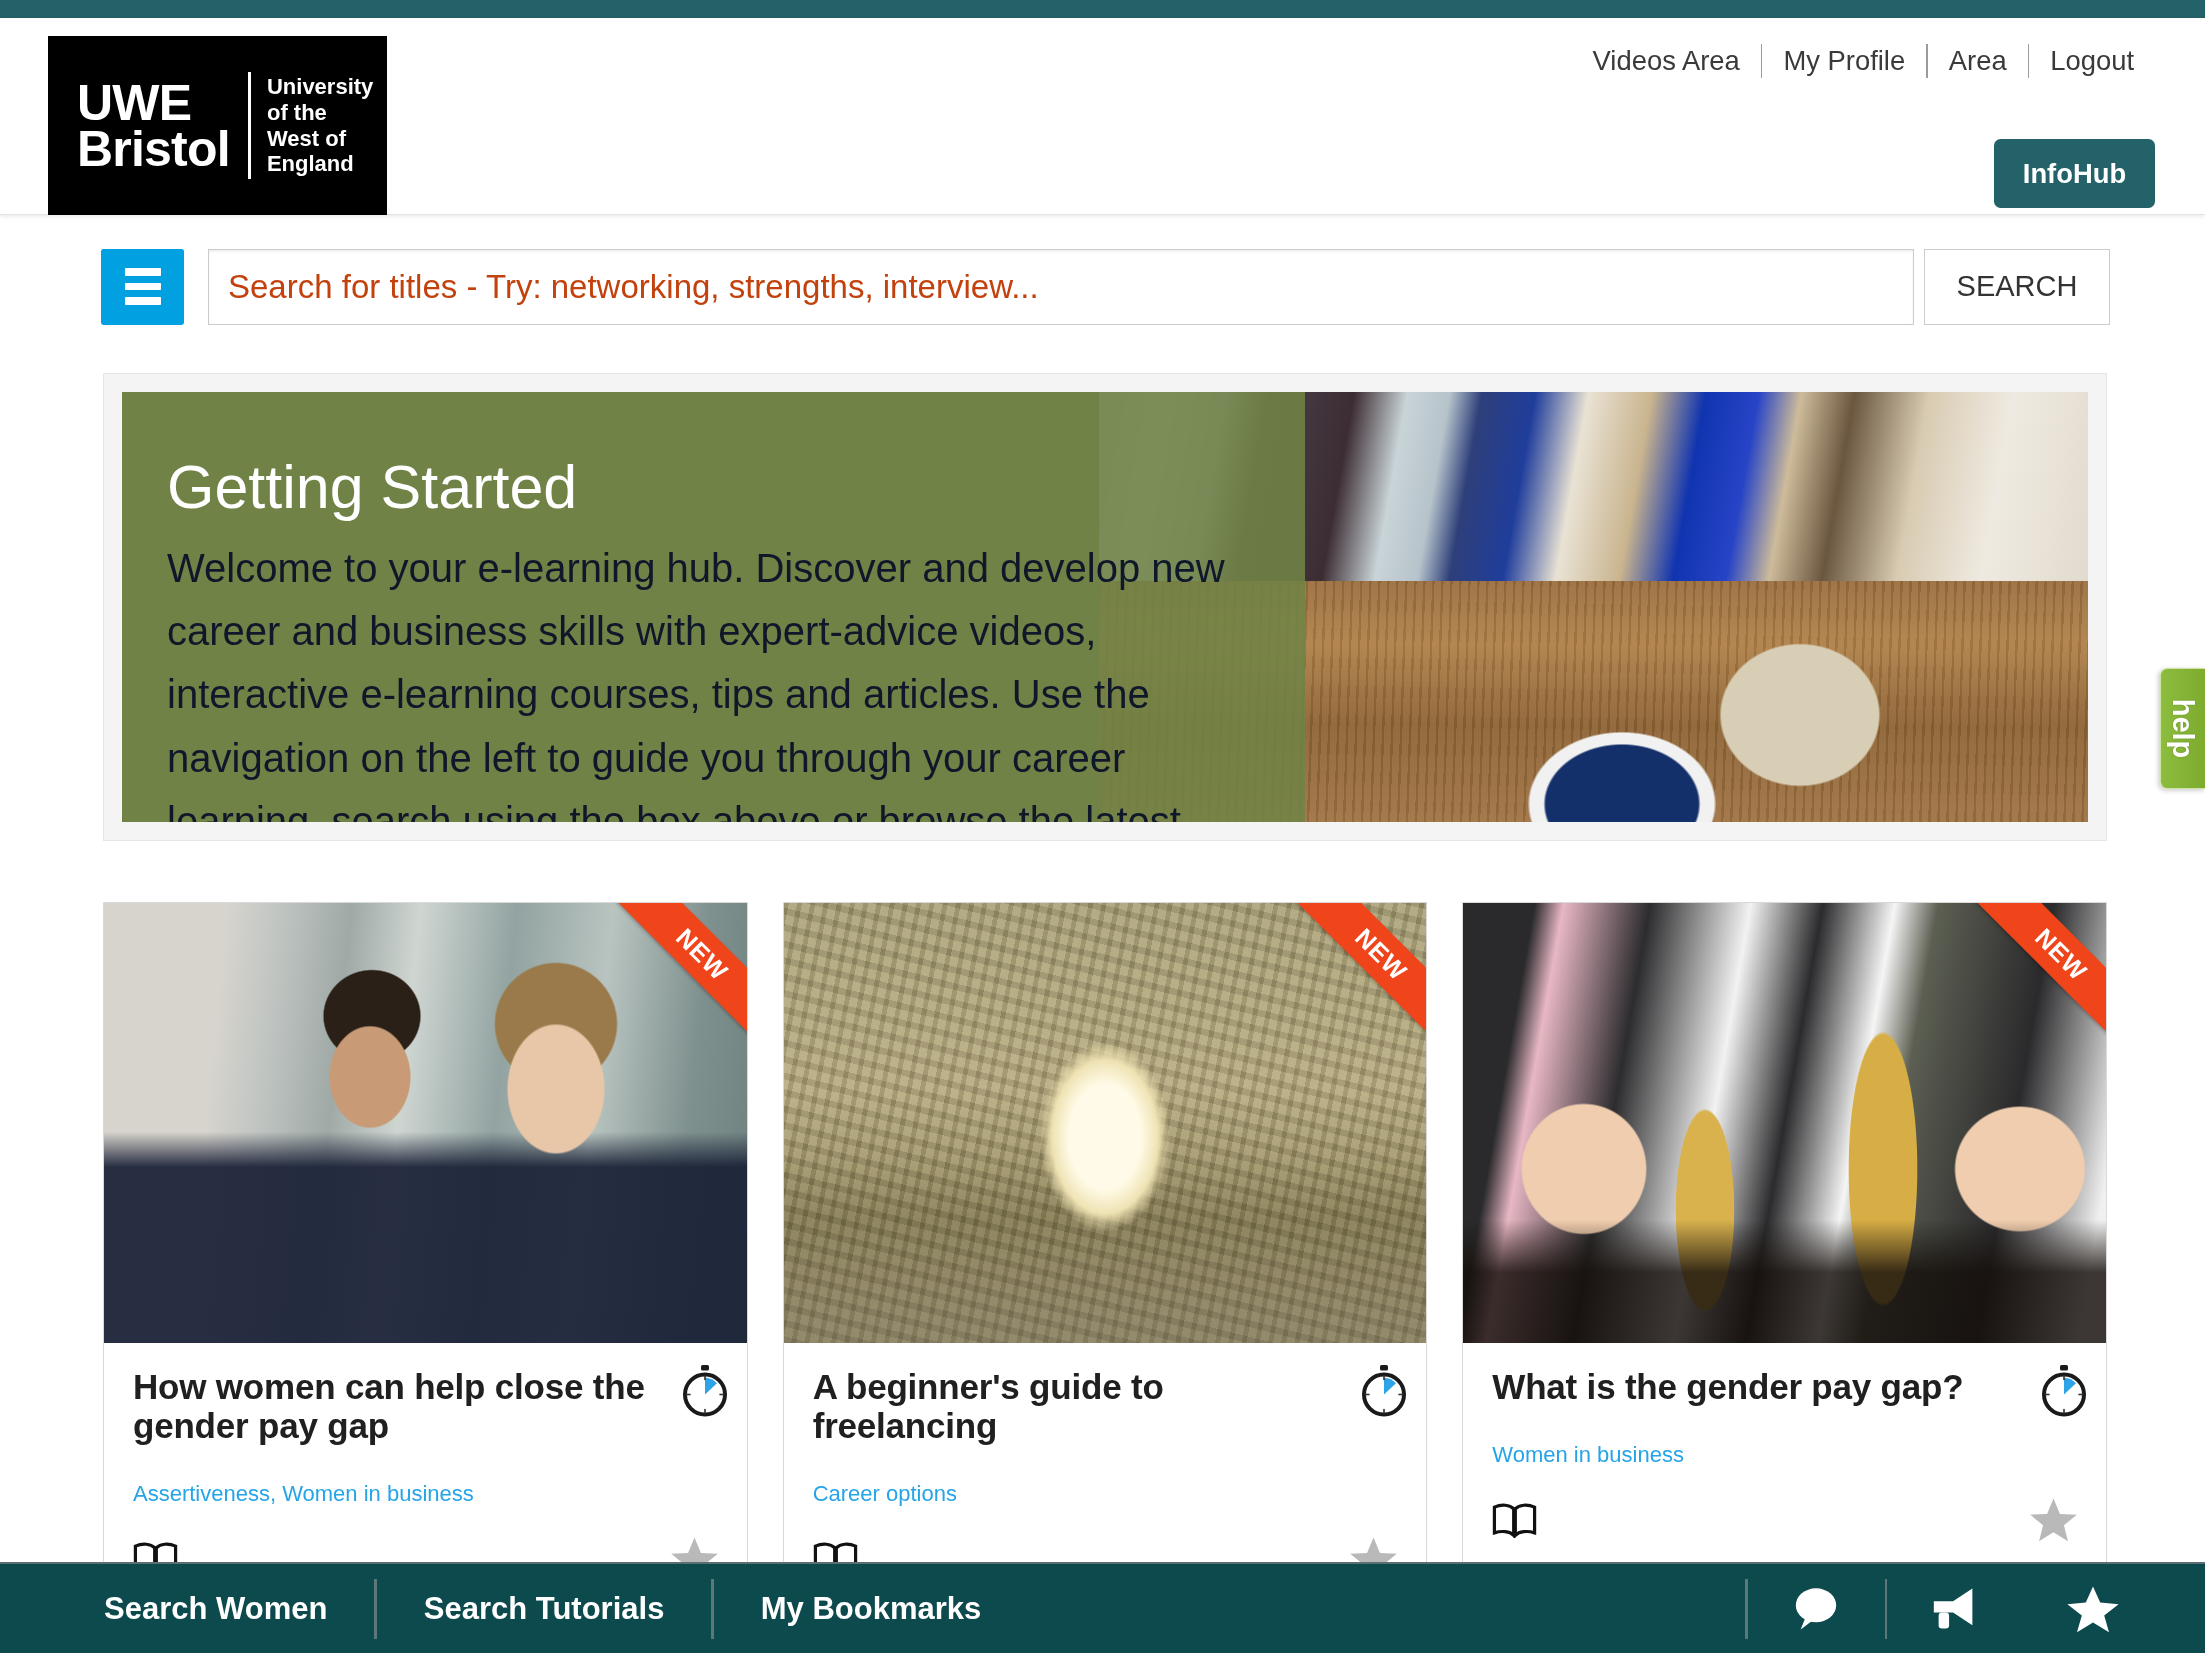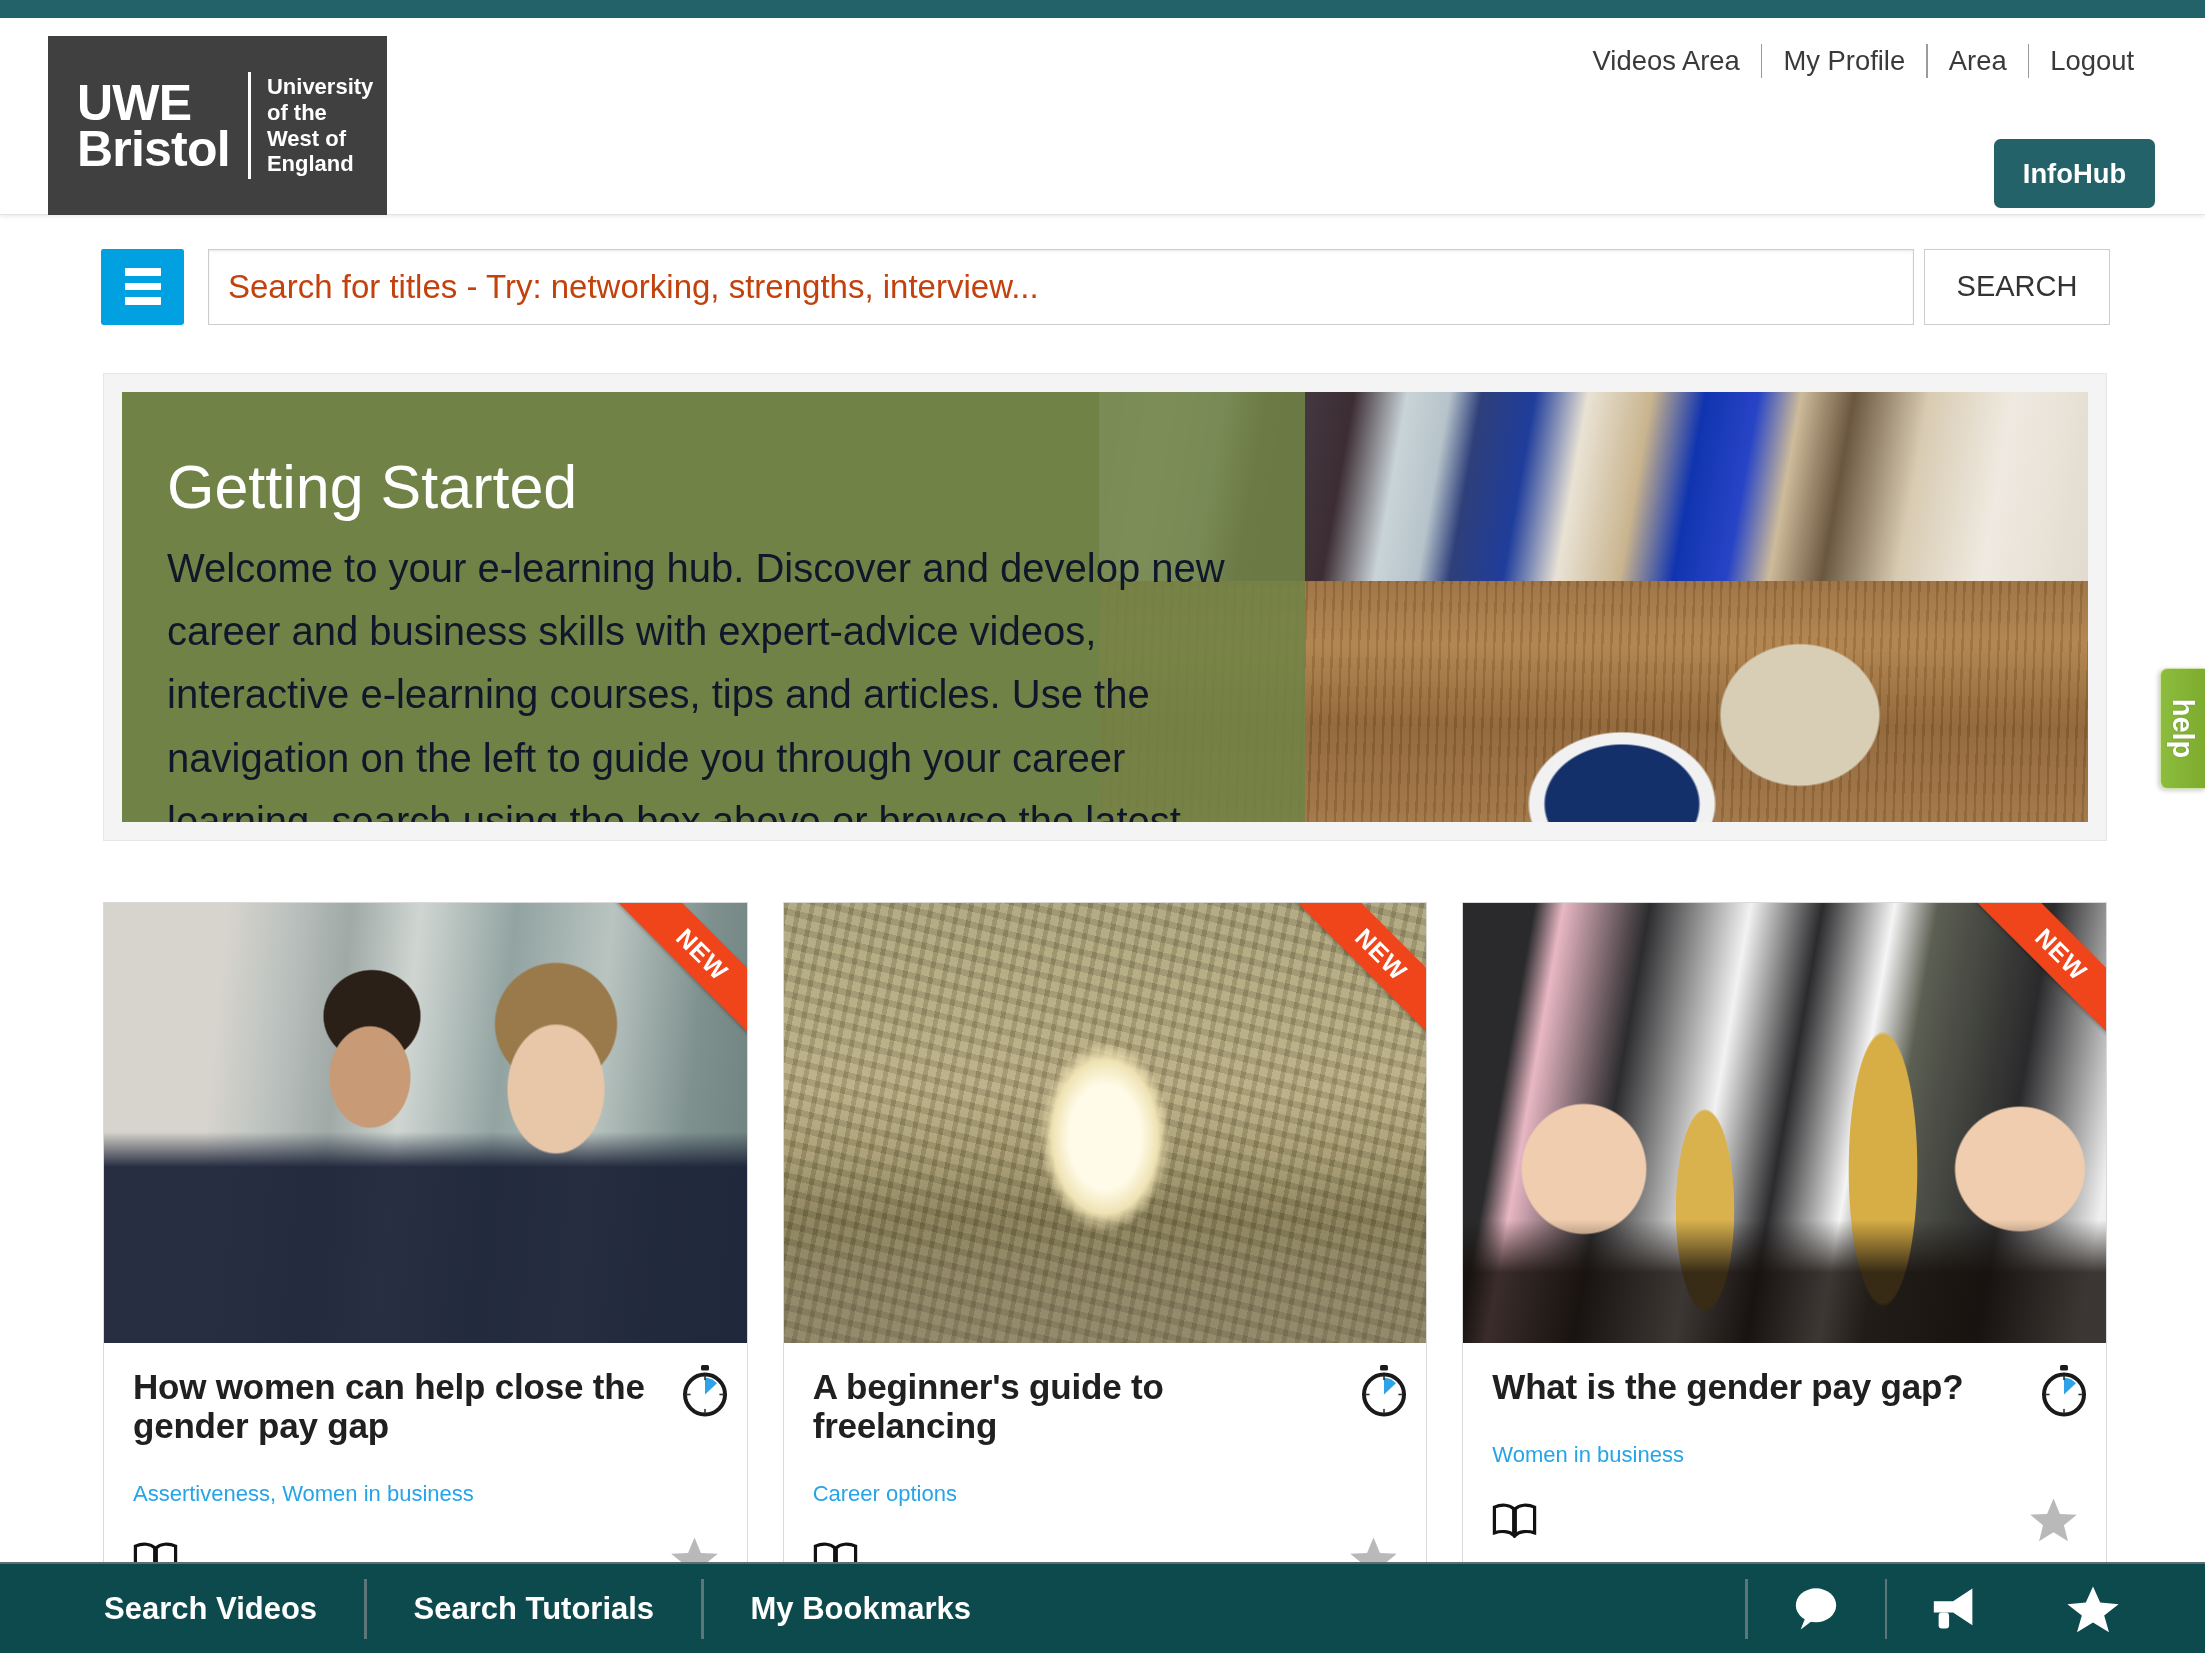--- a/index.html
+++ b/index.html
@@ -20,21 +20,21 @@
   
   .masthead {
     position: absolute; top: 18px; left: 0; width: 2205px; height: 197px;
     background: #ffffff;
     border-bottom: 0.8px solid #e3e3e3;
     box-shadow: 0 2.4px 4.8px rgba(0,0,0,.10);
   }
   .logo {
     position: absolute; left: 48px; top: 18px;
     width: 339px; height: 179px;
-    background: #404040;
+    background: #000000;
     display: flex; align-items: center; padding-left: 29px;
     overflow: hidden;
   }
   .logo-left {
     color: #fff; font-weight: bold; line-height: .92;
     font-size: 50px; letter-spacing: -0.8px;
   }
   .logo-rule { width: 3.2px; height: 107px; background: #fff; margin: 0 16px 0 18px; }
   .logo-right {
     color: #fff; font-weight: bold; font-size: 22px; line-height: 1.18;
@@ -383,21 +383,21 @@
       </div>
     </div>
   </div>
 
   <div class="help-tab">
     <span>help</span>
   </div>
 
   <div class="footer">
     <div class="foot-left">
-      <div class="foot-item">Search Videos</div>
+      <div class="foot-item">Search Women</div>
       <div class="foot-div"></div>
       <div class="foot-item">Search Tutorials</div>
       <div class="foot-div"></div>
       <div class="foot-item">My Bookmarks</div>
     </div>
     <div class="foot-spacer"></div>
     <div class="foot-right">
       <div class="foot-div"></div>
       <div class="foot-icon">
         <svg width="50" height="47" viewBox="0 0 62 58">

